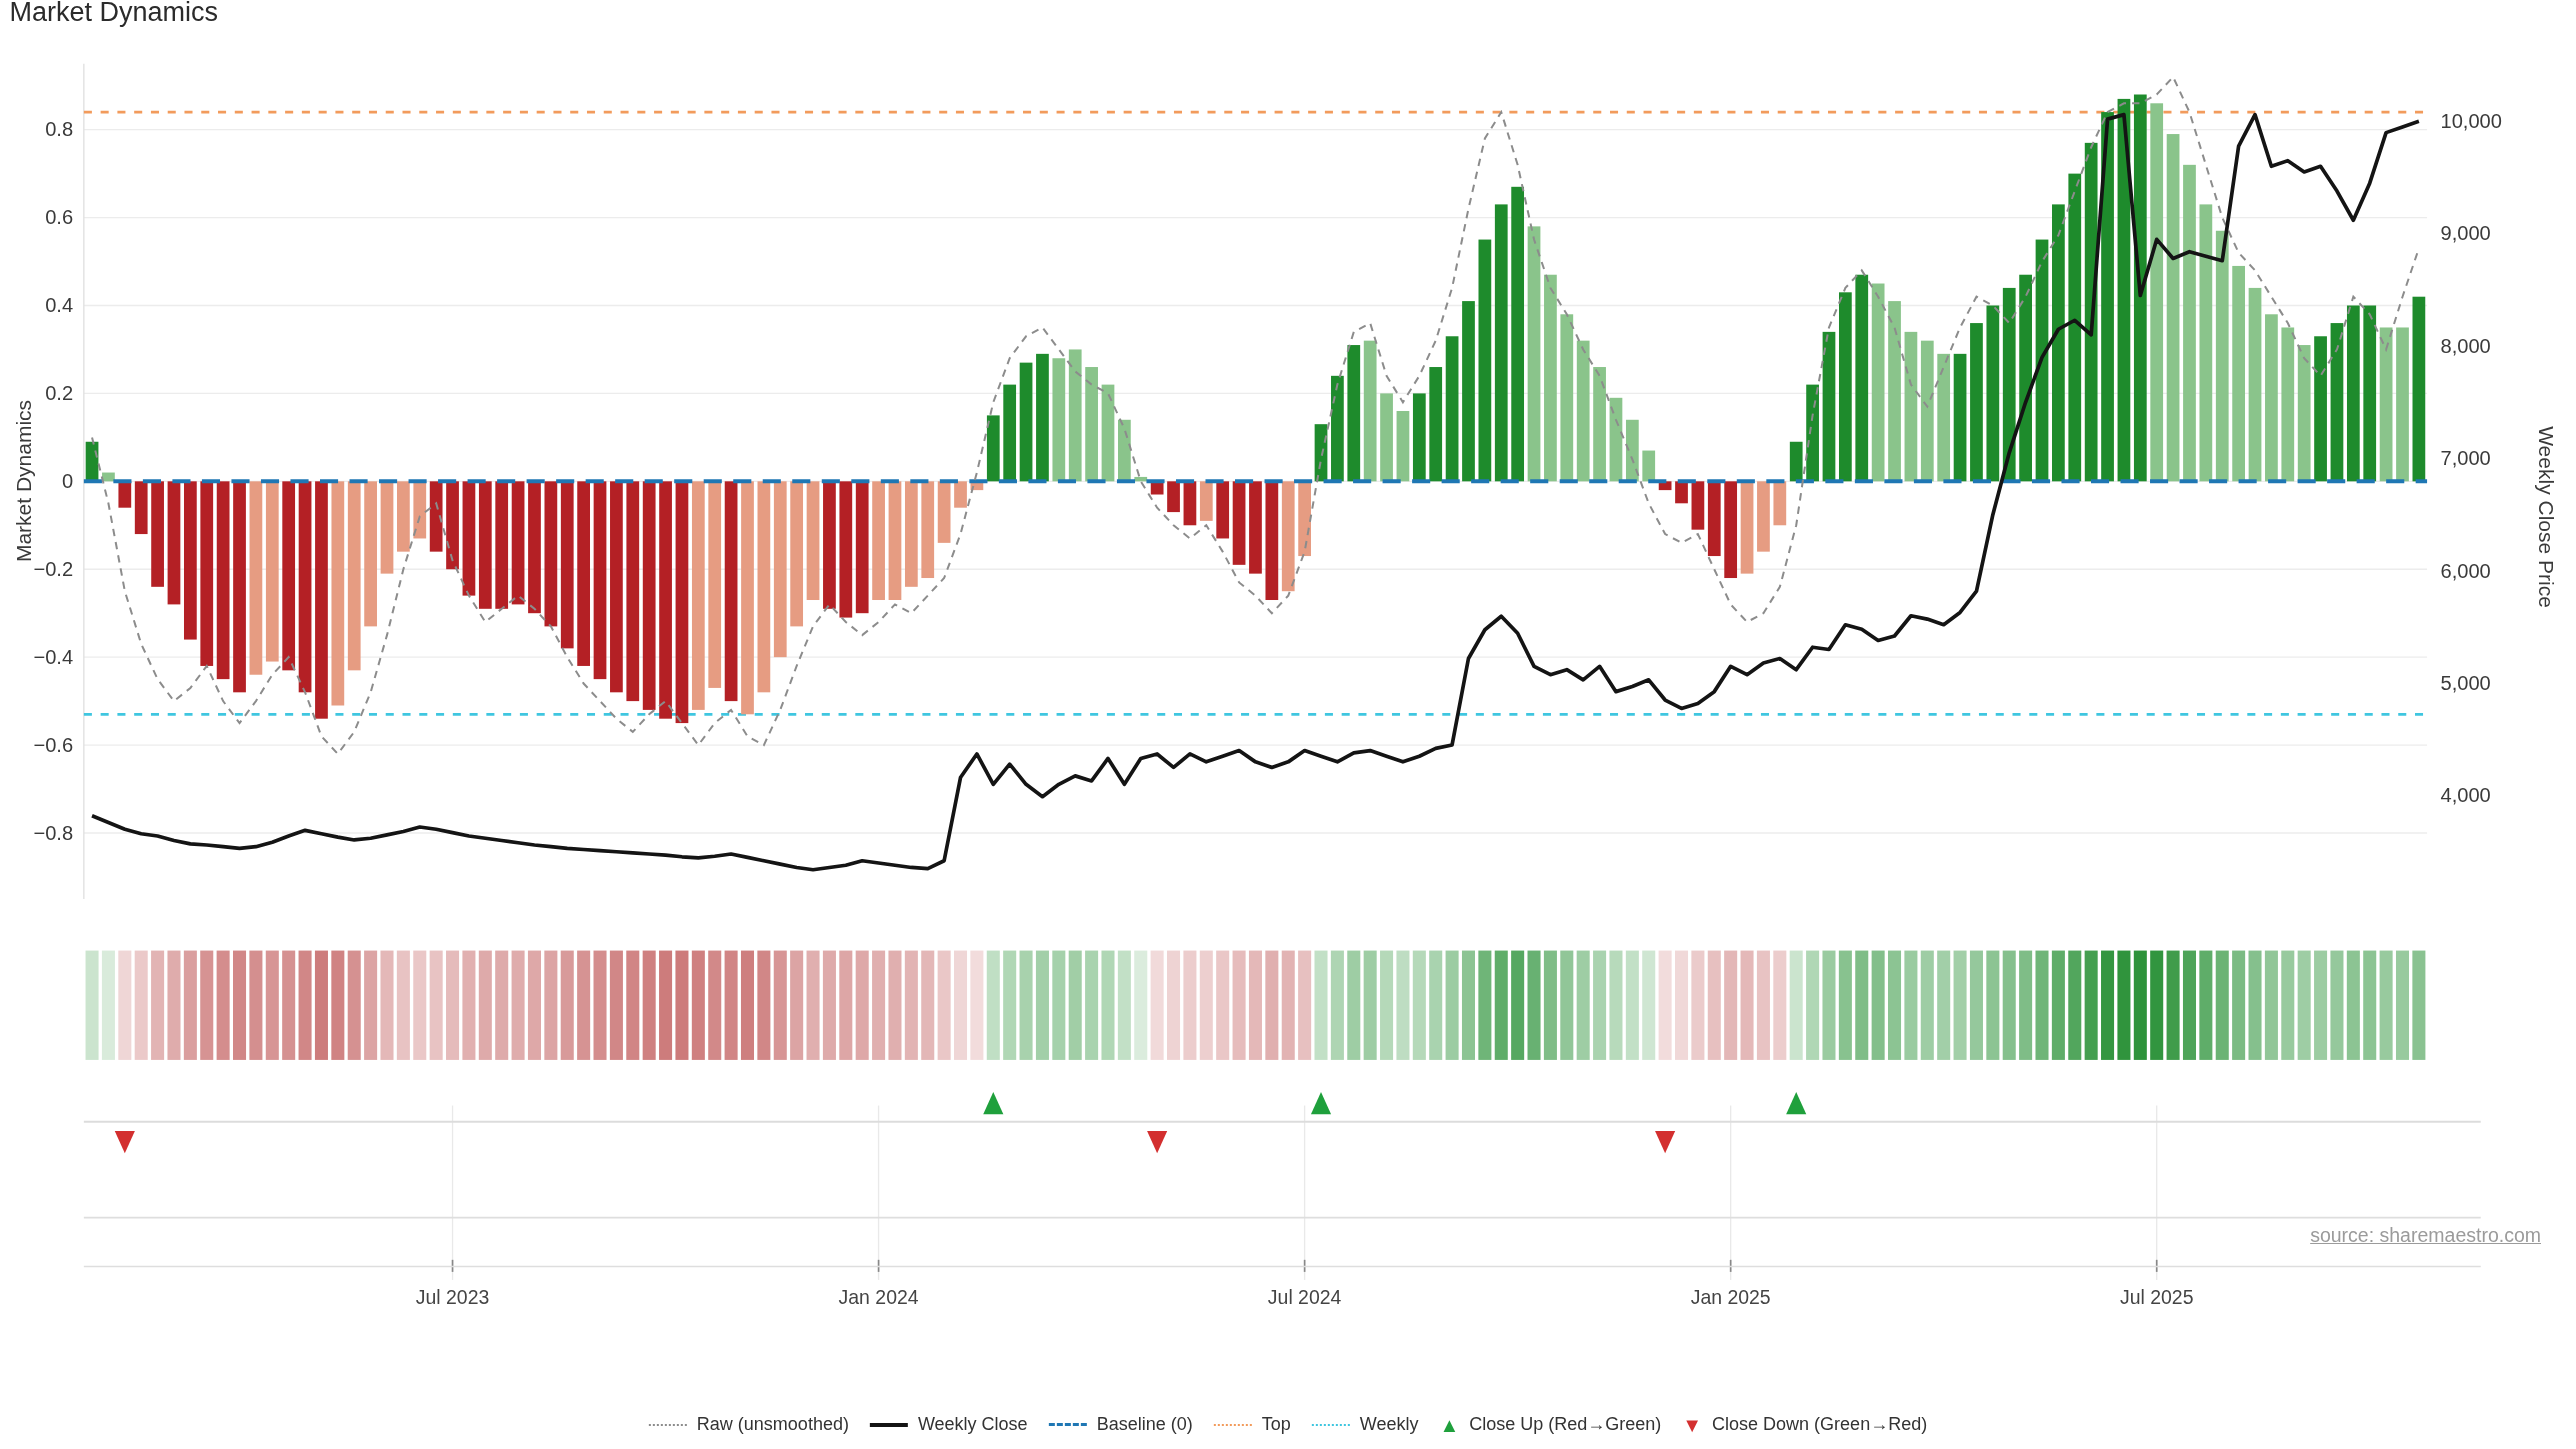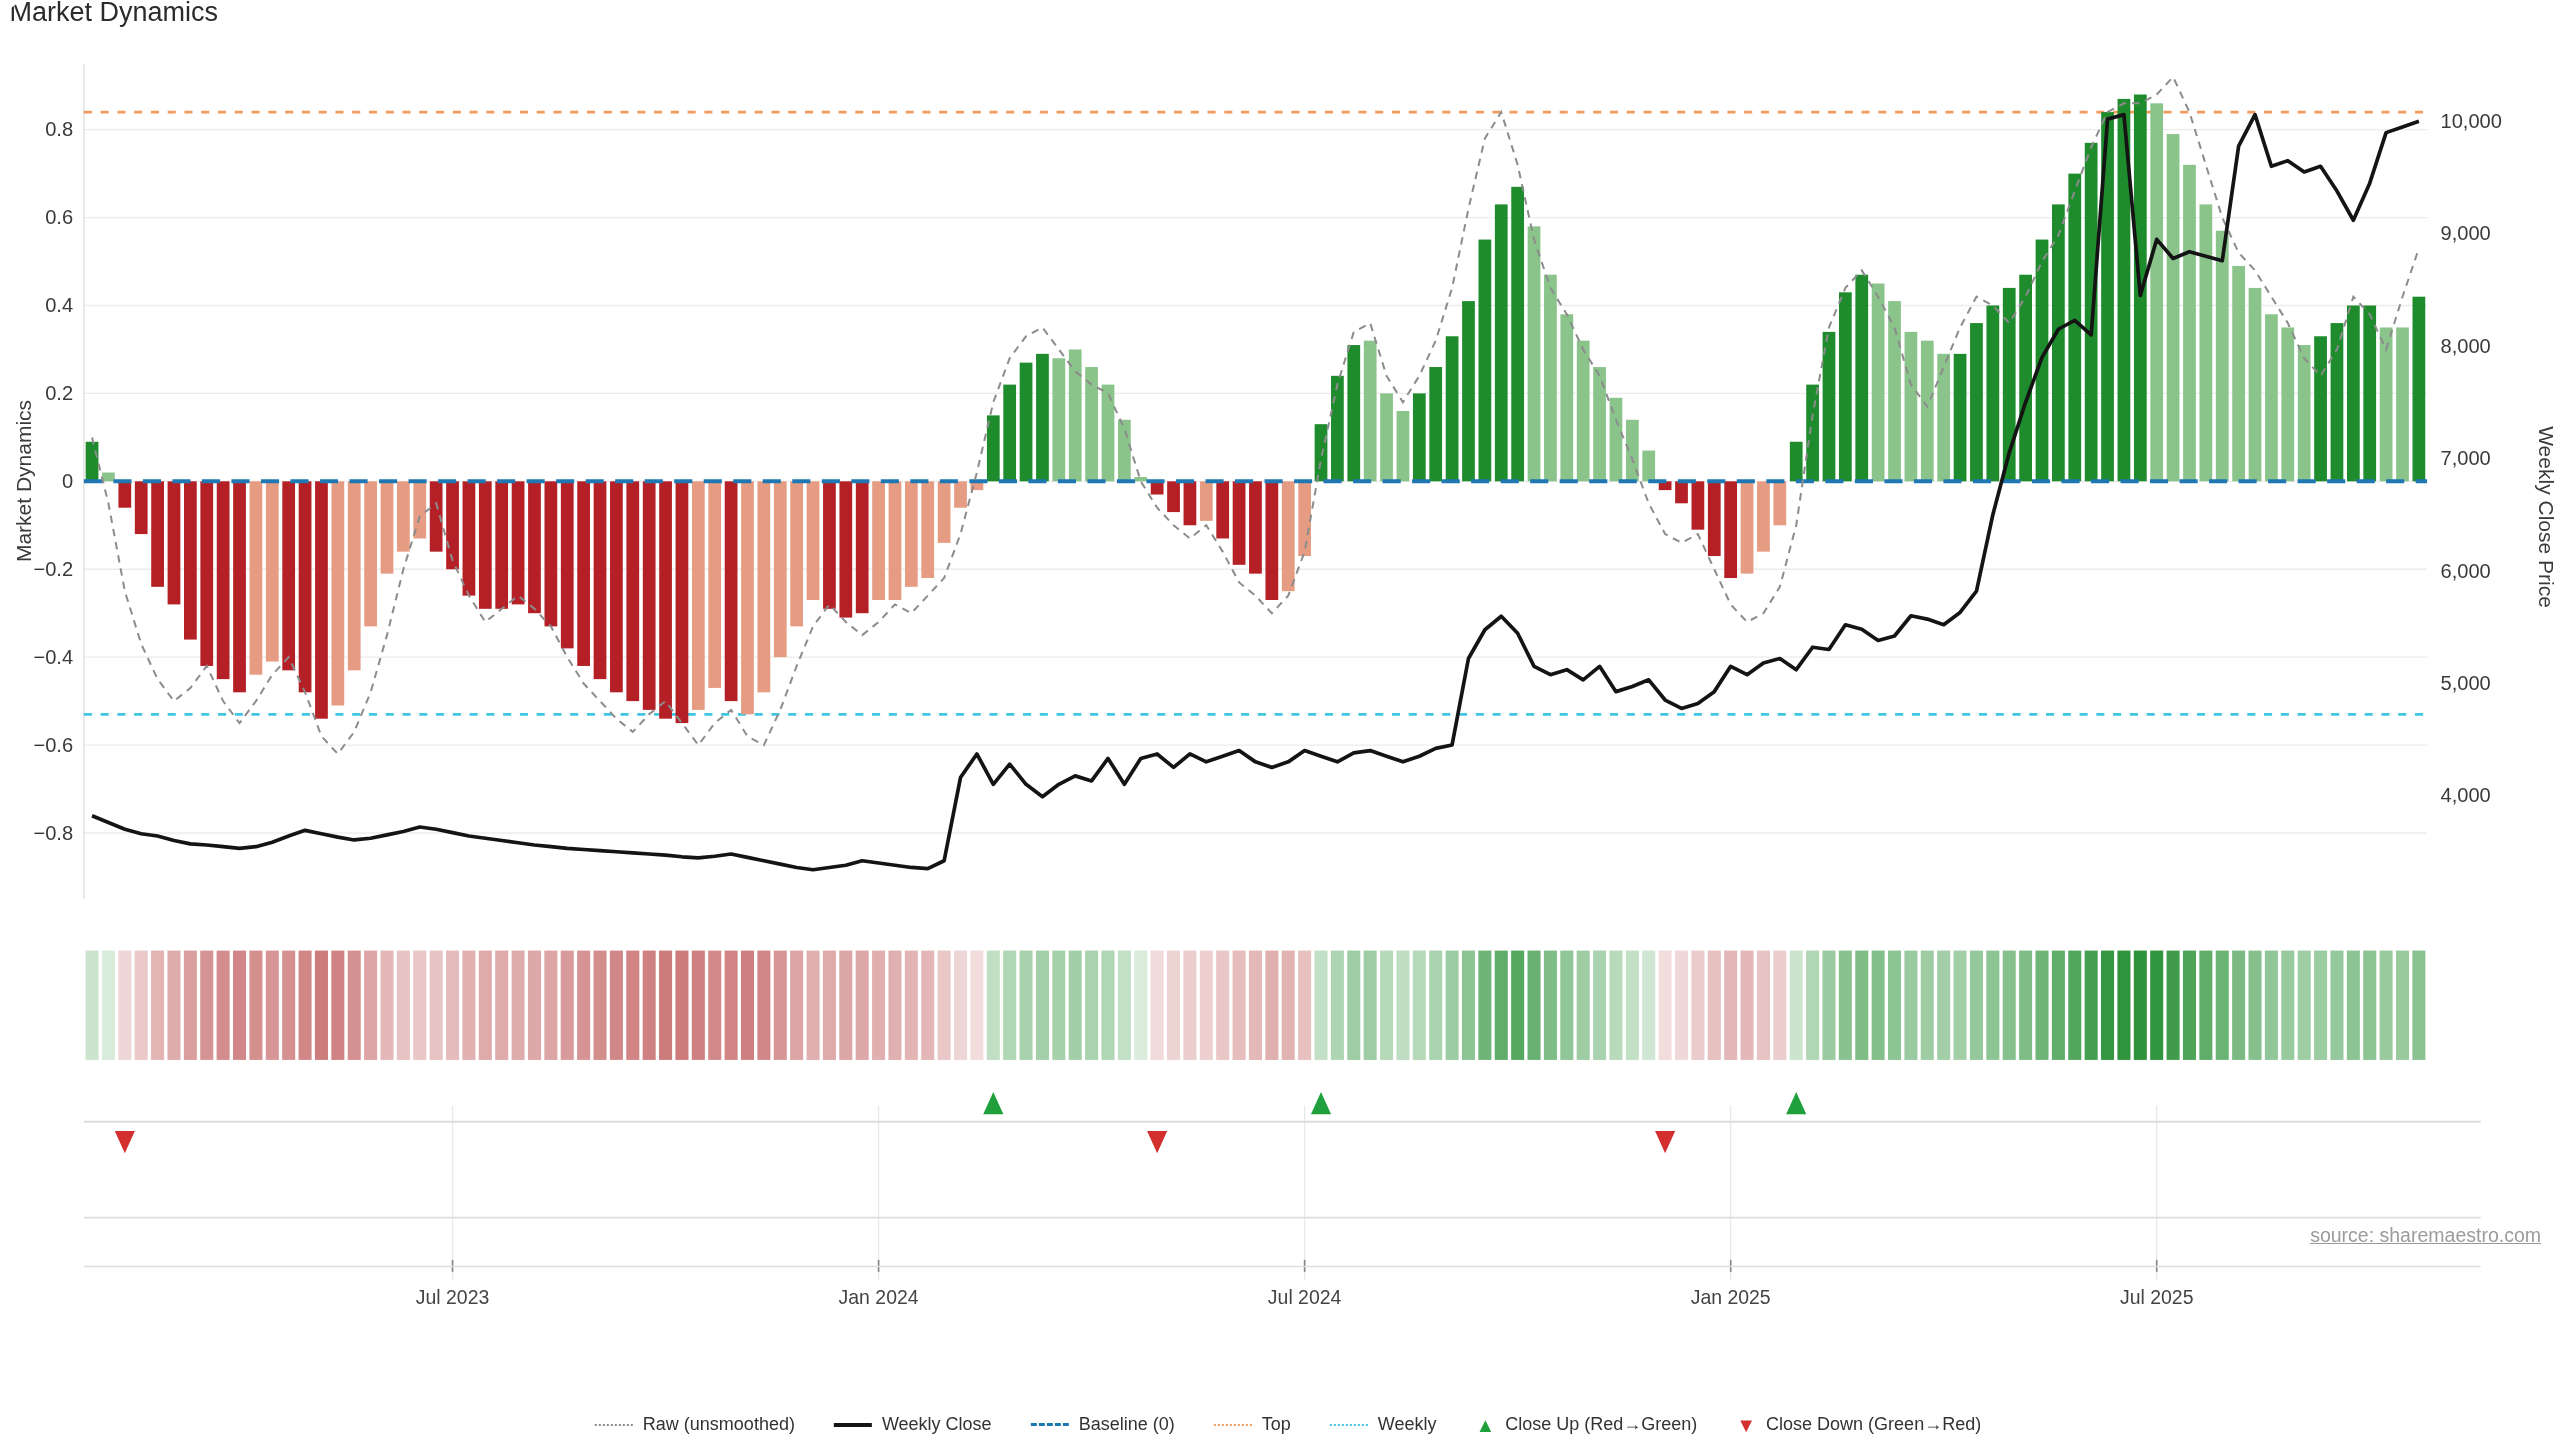--- a/index.html
+++ b/index.html
@@ -1,25 +1,25 @@
 <!DOCTYPE html>
 <html style="font-size:10.7px"><head>
 <meta charset="utf-8">
 <style>
   html,body{margin:0;padding:0;background:#fff;}
   .stage{position:relative;width:2576px;height:1449px;background:#ffffff;
-         font-family:"Liberation Sans",sans-serif;overflow:hidden;border-radius:32px;}
+         font-family:"Liberation Sans",sans-serif;overflow:hidden;}
   .title{position:absolute;left:9.4px;top:-2.7px;margin:0;font-size:27px;font-weight:400;color:#2b2b2b;}
   svg{position:absolute;left:0;top:0;font-family:"Liberation Sans",sans-serif;}
   .ylab{position:absolute;font-size:21px;color:#3a3a3a;white-space:nowrap;}
   .ylab.left{left:24px;top:481px;transform:translate(-50%,-50%) rotate(-90deg);}
   .ylab.right{left:2546px;top:517px;transform:translate(-50%,-50%) rotate(90deg);}
   .source{position:absolute;right:35px;top:1224px;font-size:19.5px;color:#9b9b9b;text-decoration:underline;}
   .legend{position:absolute;left:50%;top:1414px;transform:translateX(-50%);
-          display:flex;align-items:flex-end;gap:39px;font-size:18px;color:#333;white-space:nowrap;}
+          display:flex;align-items:flex-end;gap:21px;font-size:18px;color:#333;white-space:nowrap;}
   .legend .item{display:flex;align-items:center;gap:10px;}
   .sw{display:inline-block;width:38px;height:0;}
   .sw.raw{border-top:2.7px dotted #8c8c8c;}
   .sw.close{border-top:4px solid #141414;}
   .sw.base{border-top:3.4px dashed #1f77b4;}
   .sw.top{border-top:2.7px dotted #f29b5c;}
   .sw.bottom{border-top:2.7px dotted #3fc6e0;}
   .tri{font-size:20px;line-height:1;}
 </style>
 </head>

